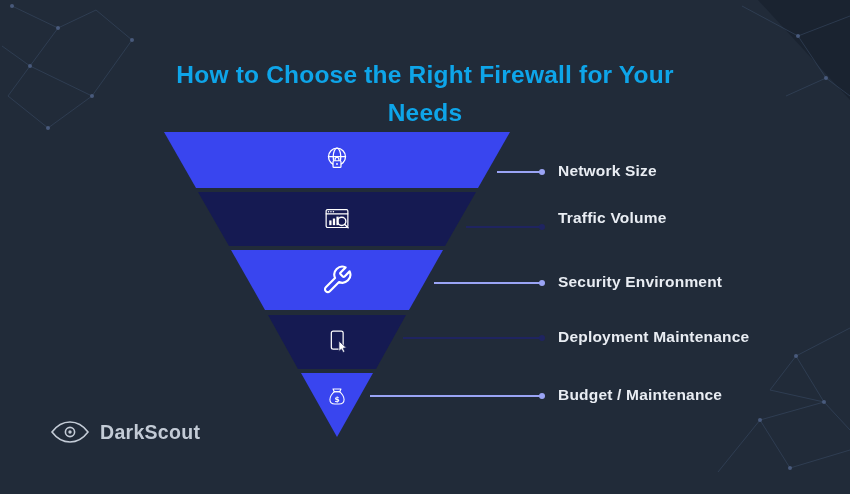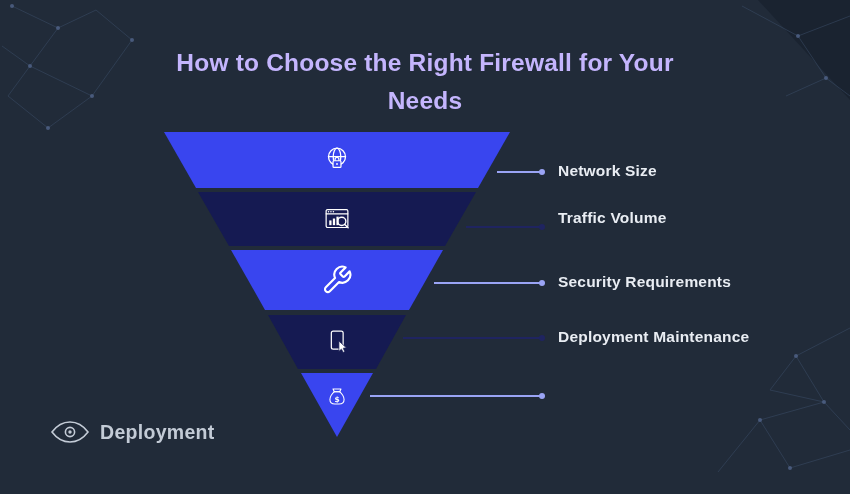--- a/index.html
+++ b/index.html
@@ -2,22 +2,22 @@
 <html><head>
 <meta charset="utf-8">
 <style>
   html,body{margin:0;padding:0;background:#10161f;}
   .stage{
     position:relative;width:850px;height:494px;overflow:hidden;
     background:#212b39;font-family:"Liberation Sans",sans-serif;
   }
   .bg-decor{position:absolute;inset:0;z-index:0;pointer-events:none;}
   .title{
-    position:absolute;top:44px;left:0;right:0;margin:0 auto;width:572px;
-    text-align:center;font-size:24.5px;font-weight:700;color:#c4b5fd;
+    position:absolute;top:44px;left:0;right:0;margin:12px auto;width:572px;
+    text-align:center;font-size:24.5px;font-weight:700;color:#0ea5e9;
     line-height:38px;letter-spacing:.2px;z-index:2;
   }
   .funnel{position:absolute;left:164px;top:132px;width:346px;height:305px;z-index:2;}
   .layer{position:absolute;left:0;width:346px;}
   .layer-blue{background:#3945ef;}
   .layer-dark{background:#151a52;}
   .l1{top:0;height:56px;clip-path:polygon(0px 0px,346px 0px,314px 56px,32px 56px);}
   .l2{top:60px;height:54px;clip-path:polygon(34px 0px,312px 0px,281px 54px,65px 54px);}
   .l3{top:118px;height:60px;clip-path:polygon(67px 0px,279px 0px,245px 60px,101px 60px);}
   .l4{top:183px;height:54px;clip-path:polygon(104px 0px,242px 0px,212px 54px,134px 54px);}
@@ -162,25 +162,26 @@
     </div>
   <div class="connector conn-dark c4">
       <span class="dot"></span>
     </div>
   <div class="connector conn-light c5">
       <span class="dot"></span>
     </div>
 
   <div class="flabel f1">Network Size</div>
   <div class="flabel f2">Traffic Volume</div>
-  <div class="flabel f3">Security Requirements</div>
+  <div class="flabel f3">Security Environment</div>
   <div class="flabel f4">Deployment Maintenance</div>
+  <div class="flabel f5">Budget / Maintenance</div>
 
   <div class="logo">
     <svg width="40" height="26" viewBox="0 0 40 26">
       <path d="M2 13 C8 5 14 3 20 3 C26 3 32 5 38 13 C32 21 26 23 20 23 C14 23 8 21 2 13 Z" fill="none" stroke="#c3cbd6" stroke-width="1.6"></path>
       <circle cx="20" cy="13" r="4.6" fill="none" stroke="#c3cbd6" stroke-width="1.6"></circle>
       <circle cx="20" cy="13" r="1.7" fill="#c3cbd6"></circle>
     </svg>
-    <span class="logo-text">Deployment</span>
+    <span class="logo-text">DarkScout</span>
   </div>
 
 </div>
 
 </body></html>

